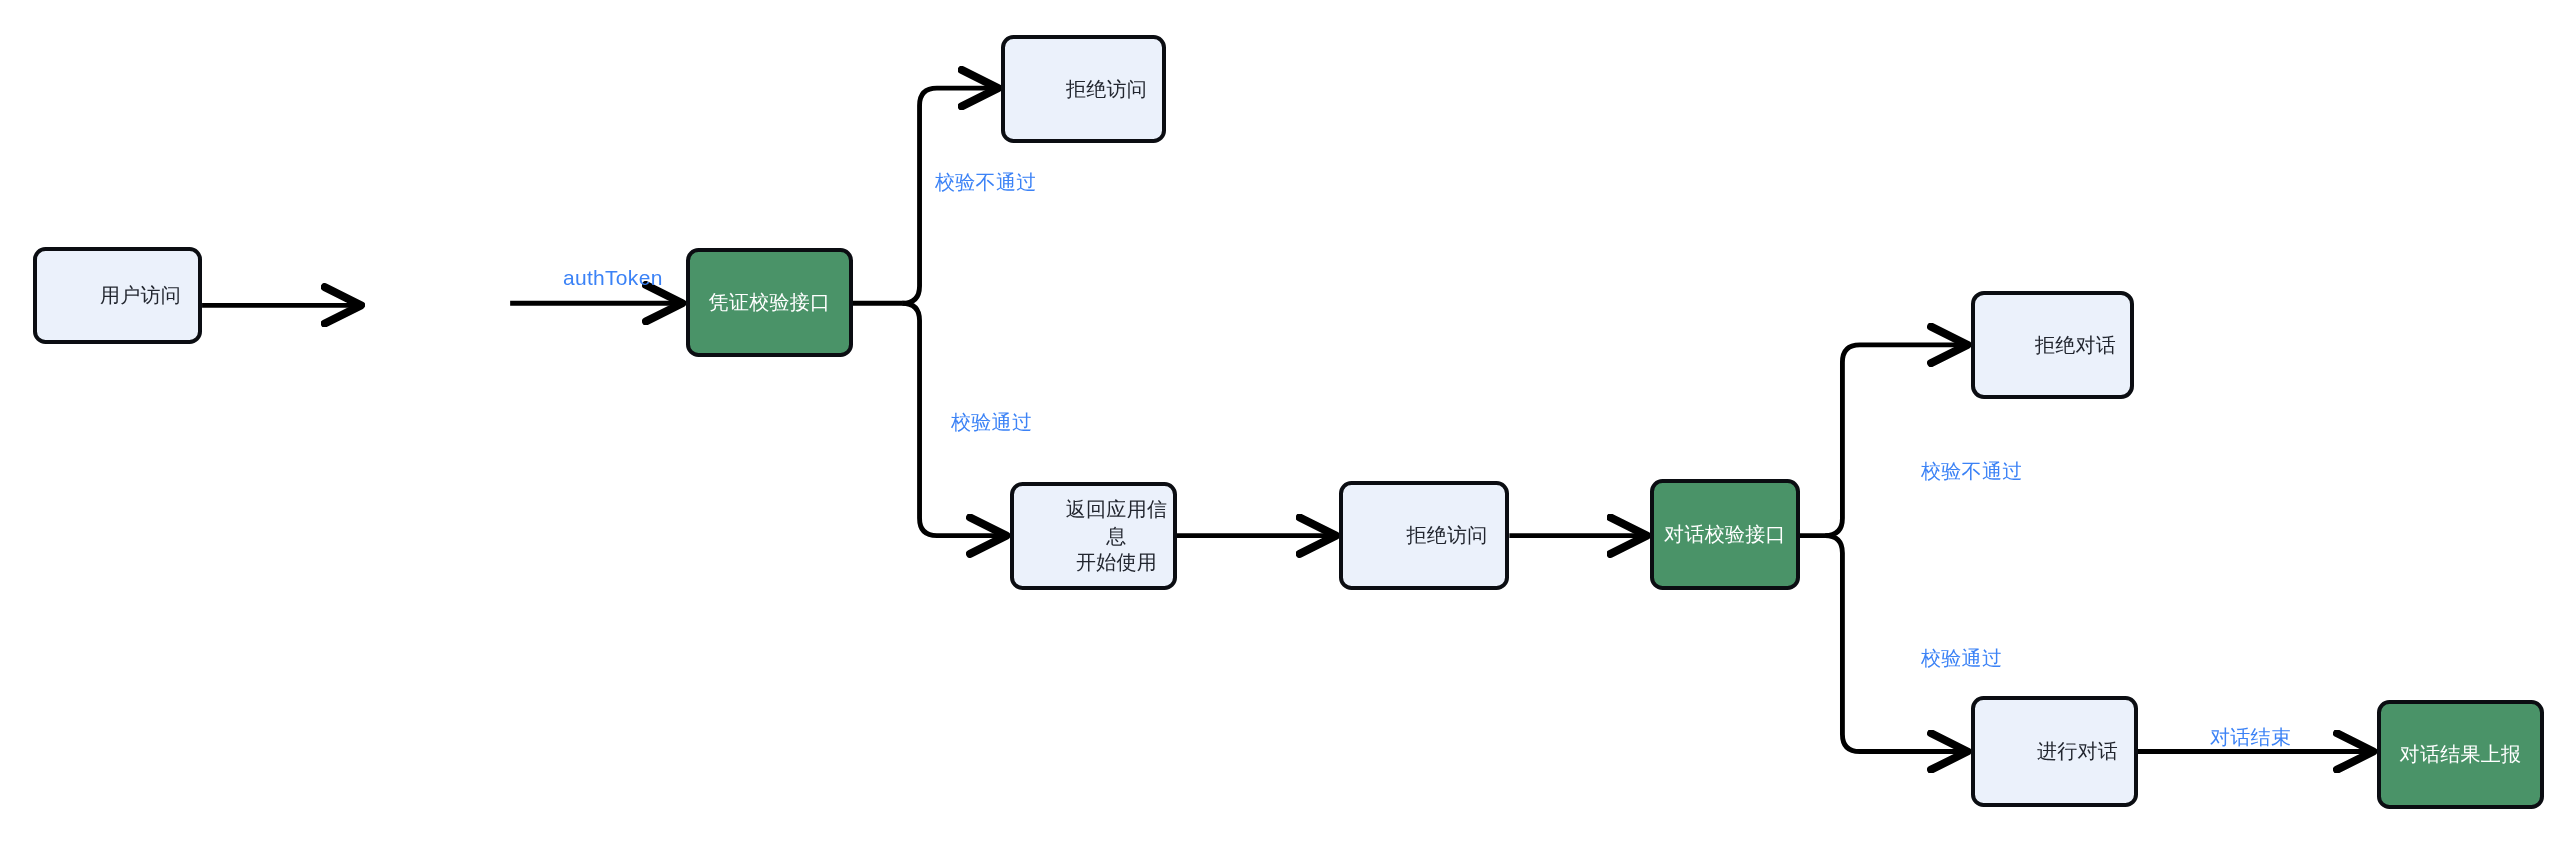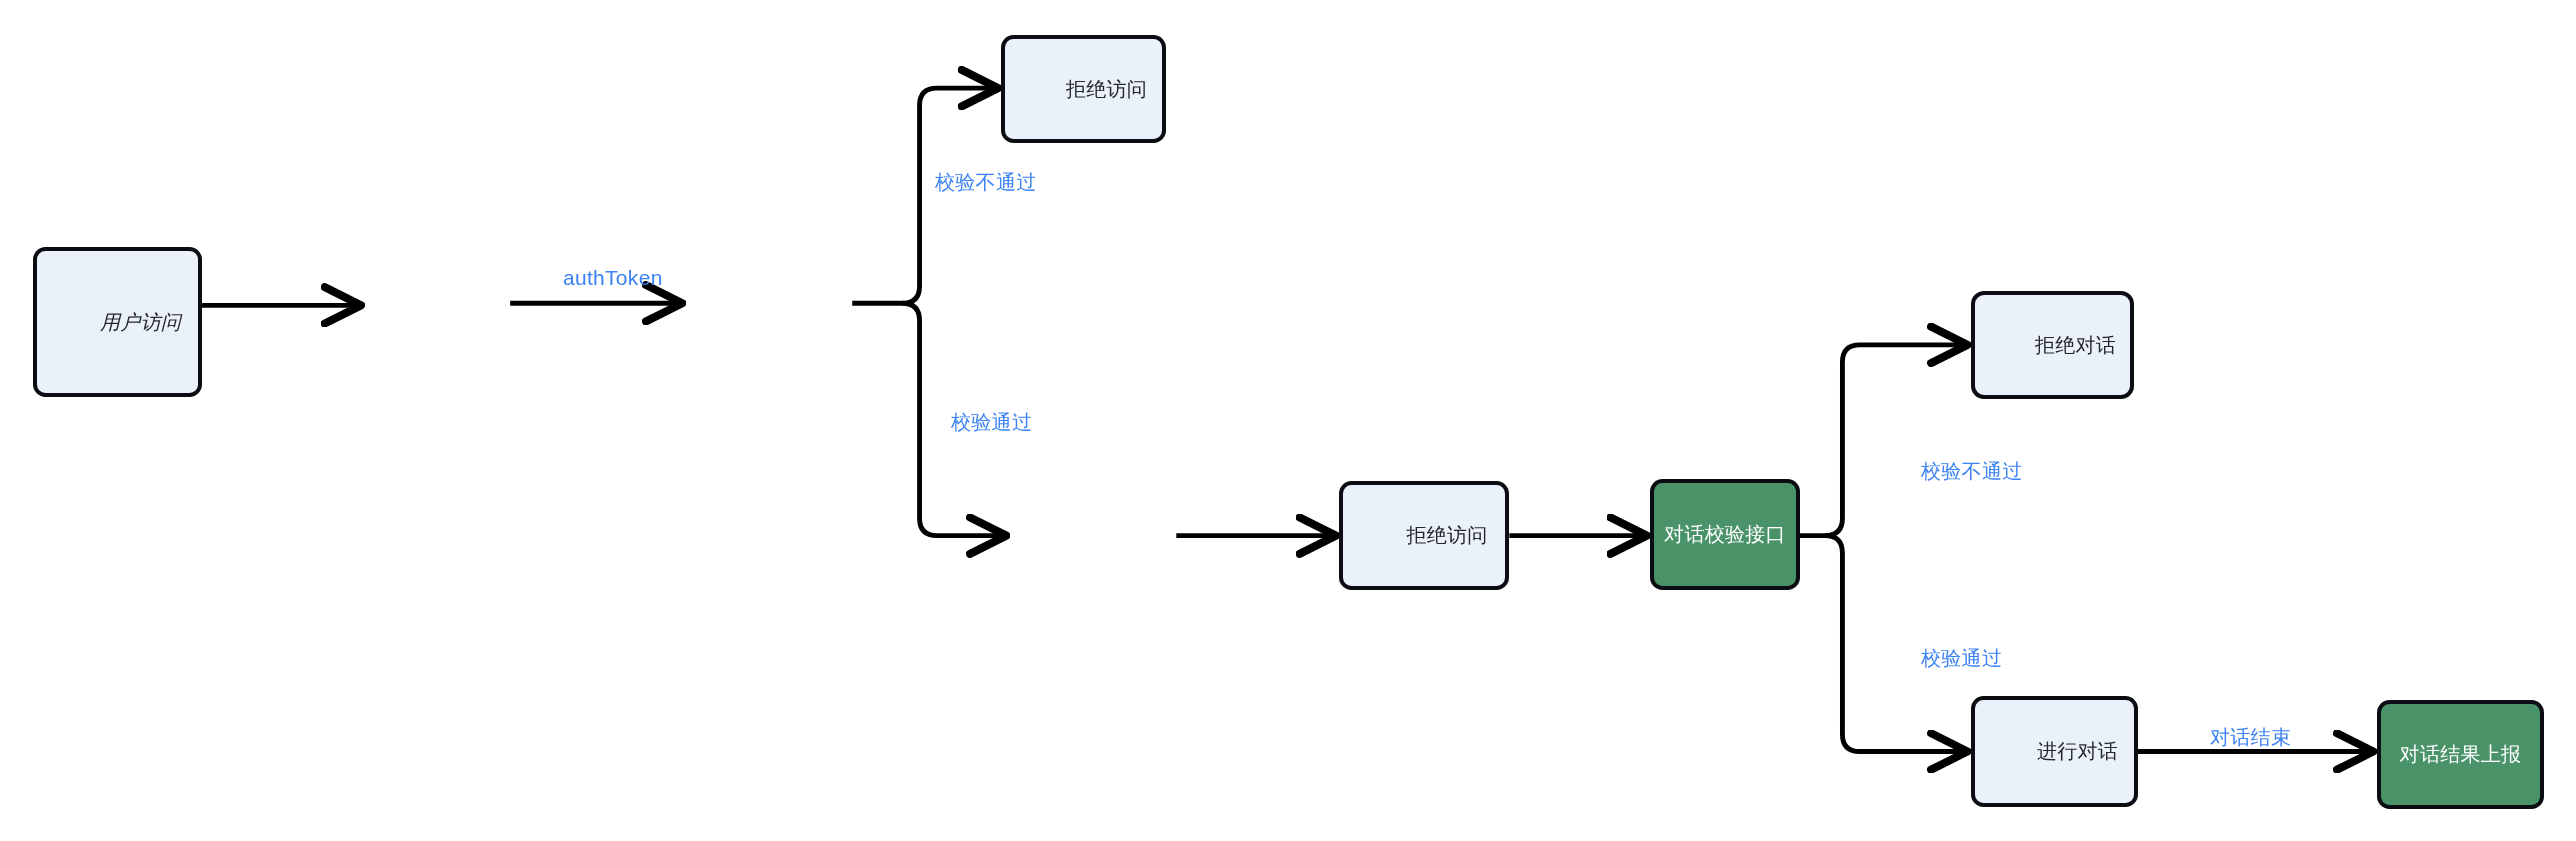--- a/index.html
+++ b/index.html
@@ -86,26 +86,29 @@
       <path d="M 2570 772 L 2630 772"></path>
 
       <path d="M 2630 772 Q 2655 772 2655 747 L 2655 522 Q 2655 497 2680 497 L 2830 497" marker-end="url(#arrow)"></path>
 
       <path d="M 2630 772 Q 2655 772 2655 797 L 2655 1058 Q 2655 1083 2680 1083 L 2830 1083" marker-end="url(#arrow)"></path>
 
       <path d="M 3080 1083 L 3415 1083" marker-end="url(#arrow)"></path>
     </g>
   </svg>
 
-  <div class="node plain" style="left:33px;  top:247px;  width:169px; height:150px; font-size:20px;font-style:italic;">用户访问</div>
+  <div class="node plain" style="left:33px;  top:247px;  width:169px; height:97px; font-size:20px;">用户访问</div>
 
 
+  <div class="node accent" style="left:686px; top:248px;  width:167px; height:109px; font-size:20px;">凭证校验接口</div>
 
   <div class="node plain" style="left:1001px; top:35px;  width:165px; height:108px; font-size:20px;">拒绝访问</div>
 
+  <div class="node plain" style="left:1010px; top:482px; width:167px; height:108px; font-size:20px;">返回应用信息
+开始使用</div>
 
   <div class="node plain" style="left:1339px; top:481px; width:170px; height:109px; font-size:20px;">拒绝访问</div>
 
   <div class="node accent" style="left:1650px; top:479px; width:150px; height:111px; font-size:20px;">对话校验接口</div>
 
   <div class="node plain" style="left:1971px; top:291px; width:163px; height:108px; font-size:20px;border-radius:13px;">拒绝对话</div>
 
   <div class="node plain" style="left:1971px; top:696px; width:167px; height:111px; font-size:20px;">进行对话</div>
 
   <div class="node accent" style="left:2377px; top:700px; width:167px; height:109px; font-size:20px;">对话结果上报</div>

